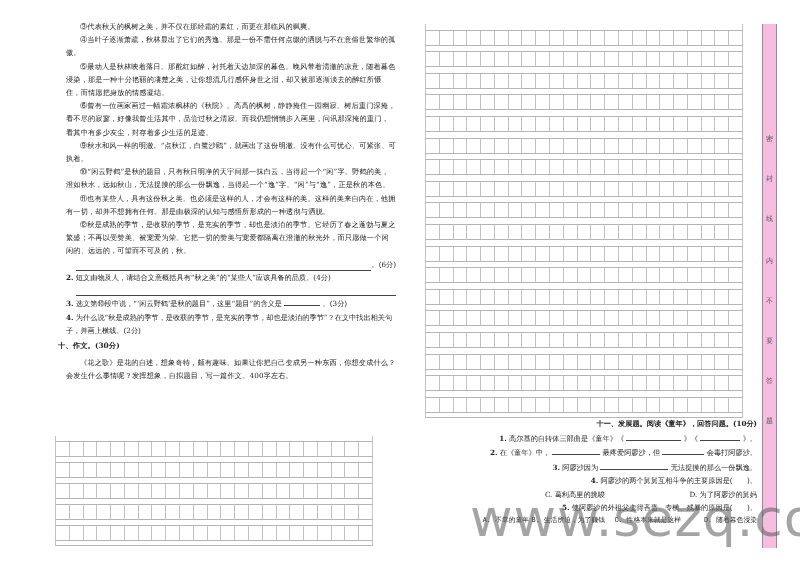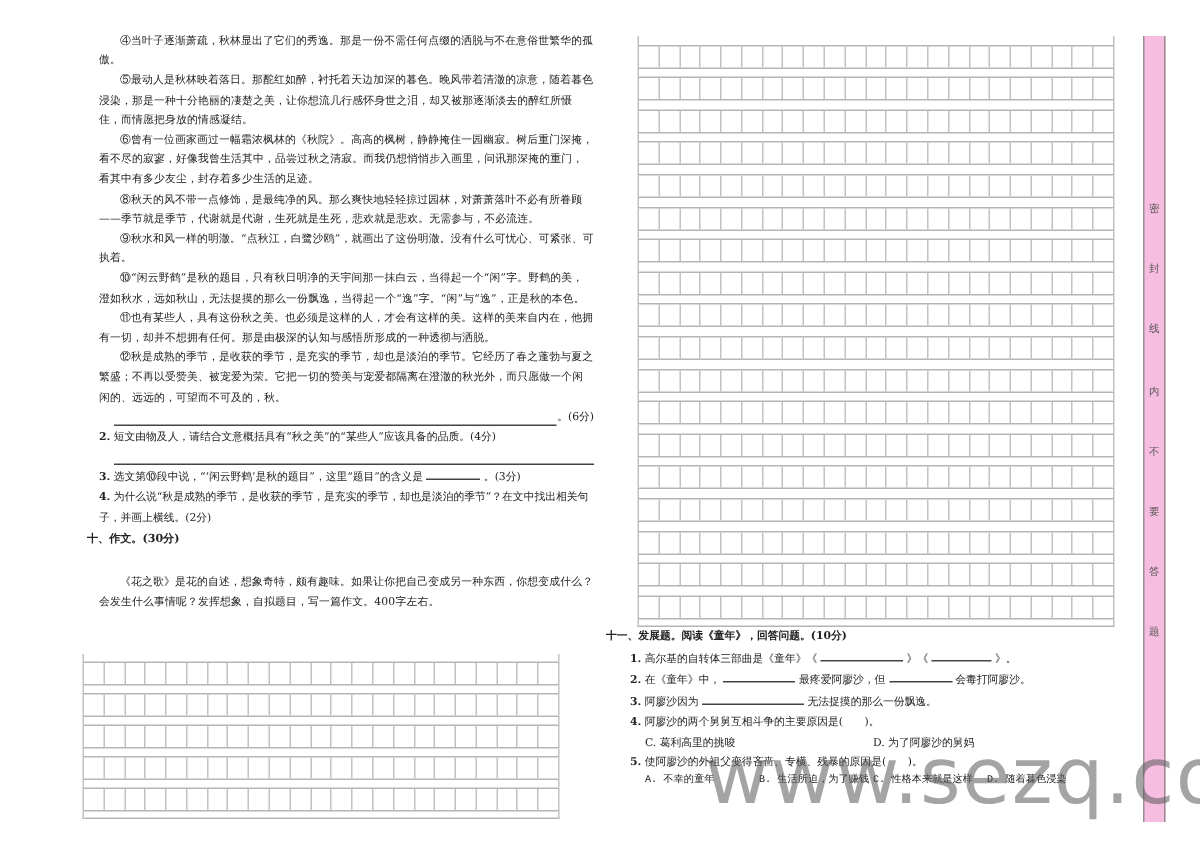--- a/index.html
+++ b/index.html
@@ -3,42 +3,42 @@
 <meta charset="utf-8">
 <style>
   html,body{margin:0;padding:0;background:#fff;}
   body{width:800px;height:566px;position:relative;overflow:hidden;font-family:"DejaVu Serif","Liberation Serif",serif;color:#222;}
   .left{position:absolute;left:66px;top:20px;width:330px;font-size:7.2px;line-height:13.2px;}
   .para{text-indent:14px;margin:0;letter-spacing:0.15px;}
   .q{margin:0;font-size:7.2px;line-height:13.5px;}
   .qnum{font-weight:bold;}
   .blank{display:inline-block;border-bottom:0.8px solid #444;height:9px;vertical-align:baseline;}
   .fullline{border-bottom:0.8px solid #444;height:11px;margin-left:10px;}
-  .section{font-weight:bold;margin:1px 0 16px -8px;font-size:7.4px;line-height:13px;}
+  .section{font-weight:bold;margin:1px 0 4px -8px;font-size:7.4px;line-height:13px;}
   .grid{position:absolute;}
   .gcells{display:flex;border-top:1px solid #b5b5b5;border-bottom:1px solid #b5b5b5;}
   .gcell{flex:1;border-left:1px solid #c2c2c2;box-sizing:border-box;}
   .gcell:last-child{border-right:1px solid #c2c2c2;}
   .ggap{border-left:1px solid #c2c2c2;border-right:1px solid #c2c2c2;box-sizing:border-box;}
-  .right-q{position:absolute;left:404px;top:417px;width:330px;font-size:7.2px;line-height:13.4px;}
+  .right-q{position:absolute;left:427px;top:417px;width:330px;font-size:7.2px;line-height:13.4px;text-align:right;}
   .sub{margin-left:16px;}
   .opts{display:flex;margin-left:26px;}
   .opts span{flex:1;}
   .sidebar{position:absolute;left:762px;top:24px;width:15px;height:524px;background:#f7bde0;border-left:1.5px solid #9a8a94;border-right:1.5px solid #9a8a94;box-sizing:border-box;}
   .side-char{position:absolute;left:0;width:100%;text-align:center;font-size:7px;color:#555;}
   .watermark{position:absolute;left:470px;top:488px;font-family:"DejaVu Sans","Liberation Sans",sans-serif;font-size:52px;color:rgba(90,90,90,0.55);letter-spacing:1px;pointer-events:none;}
 </style>
 </head>
 <body>
 
 <div class="left">
+  <p class="para">③代表秋天的枫树之美，并不仅在那经霜的素红，而更在那临风的飒爽。</p>
   <p class="para">④当叶子逐渐萧疏，秋林显出了它们的秀逸。那是一份不需任何点缀的洒脱与不在意俗世繁华的孤傲。</p>
   <p class="para">⑤最动人是秋林映着落日。那酡红如醉，衬托着天边加深的暮色。晚风带着清澈的凉意，随着暮色浸染，那是一种十分艳丽的凄楚之美，让你想流几行感怀身世之泪，却又被那逐渐淡去的醉红所慑住，而情愿把身放的情感凝结。</p>
   <p class="para">⑥曾有一位画家画过一幅霜浓枫林的《秋院》。高高的枫树，静静掩住一园幽寂。树后重门深掩，看不尽的寂寥，好像我曾生活其中，品尝过秋之清寂。而我仍想悄悄步入画里，问讯那深掩的重门，看其中有多少友尘，封存着多少生活的足迹。</p>
-  <p class="para">⑧秋天的风不带一点修饰，是最纯净的风。那么爽快地轻轻掠过园林，对萧萧落叶不必有所眷顾——季节就是季节，代谢就是代谢，生死就是生死，悲欢就是悲欢。无需参与，不必流连。</p>
   <p class="para">⑨秋水和风一样的明澈。“点秋江，白鹭沙鸥”，就画出了这份明澈。没有什么可忧心、可紧张、可执着。</p>
   <p class="para">⑩“闲云野鹤”是秋的题目，只有秋日明净的天宇间那一抹白云，当得起一个“闲”字。野鹤的美，澄如秋水，远如秋山，无法捉摸的那么一份飘逸，当得起一个“逸”字。“闲”与“逸”，正是秋的本色。</p>
   <p class="para">⑪也有某些人，具有这份秋之美。也必须是这样的人，才会有这样的美。这样的美来自内在，他拥有一切，却并不想拥有任何。那是由极深的认知与感悟所形成的一种透彻与洒脱。</p>
   <p class="para">⑫秋是成熟的季节，是收获的季节，是充实的季节，却也是淡泊的季节。它经历了春之蓬勃与夏之繁盛；不再以受赞美、被宠爱为荣。它把一切的赞美与宠爱都隔离在澄澈的秋光外，而只愿做一个闲闲的、远远的，可望而不可及的，秋。</p>
 
   <div style="display:flex;align-items:flex-end;">
     <div class="blank" style="flex:1;margin-left:10px;"></div>
     <span>。(6分)</span>
   </div>
 

